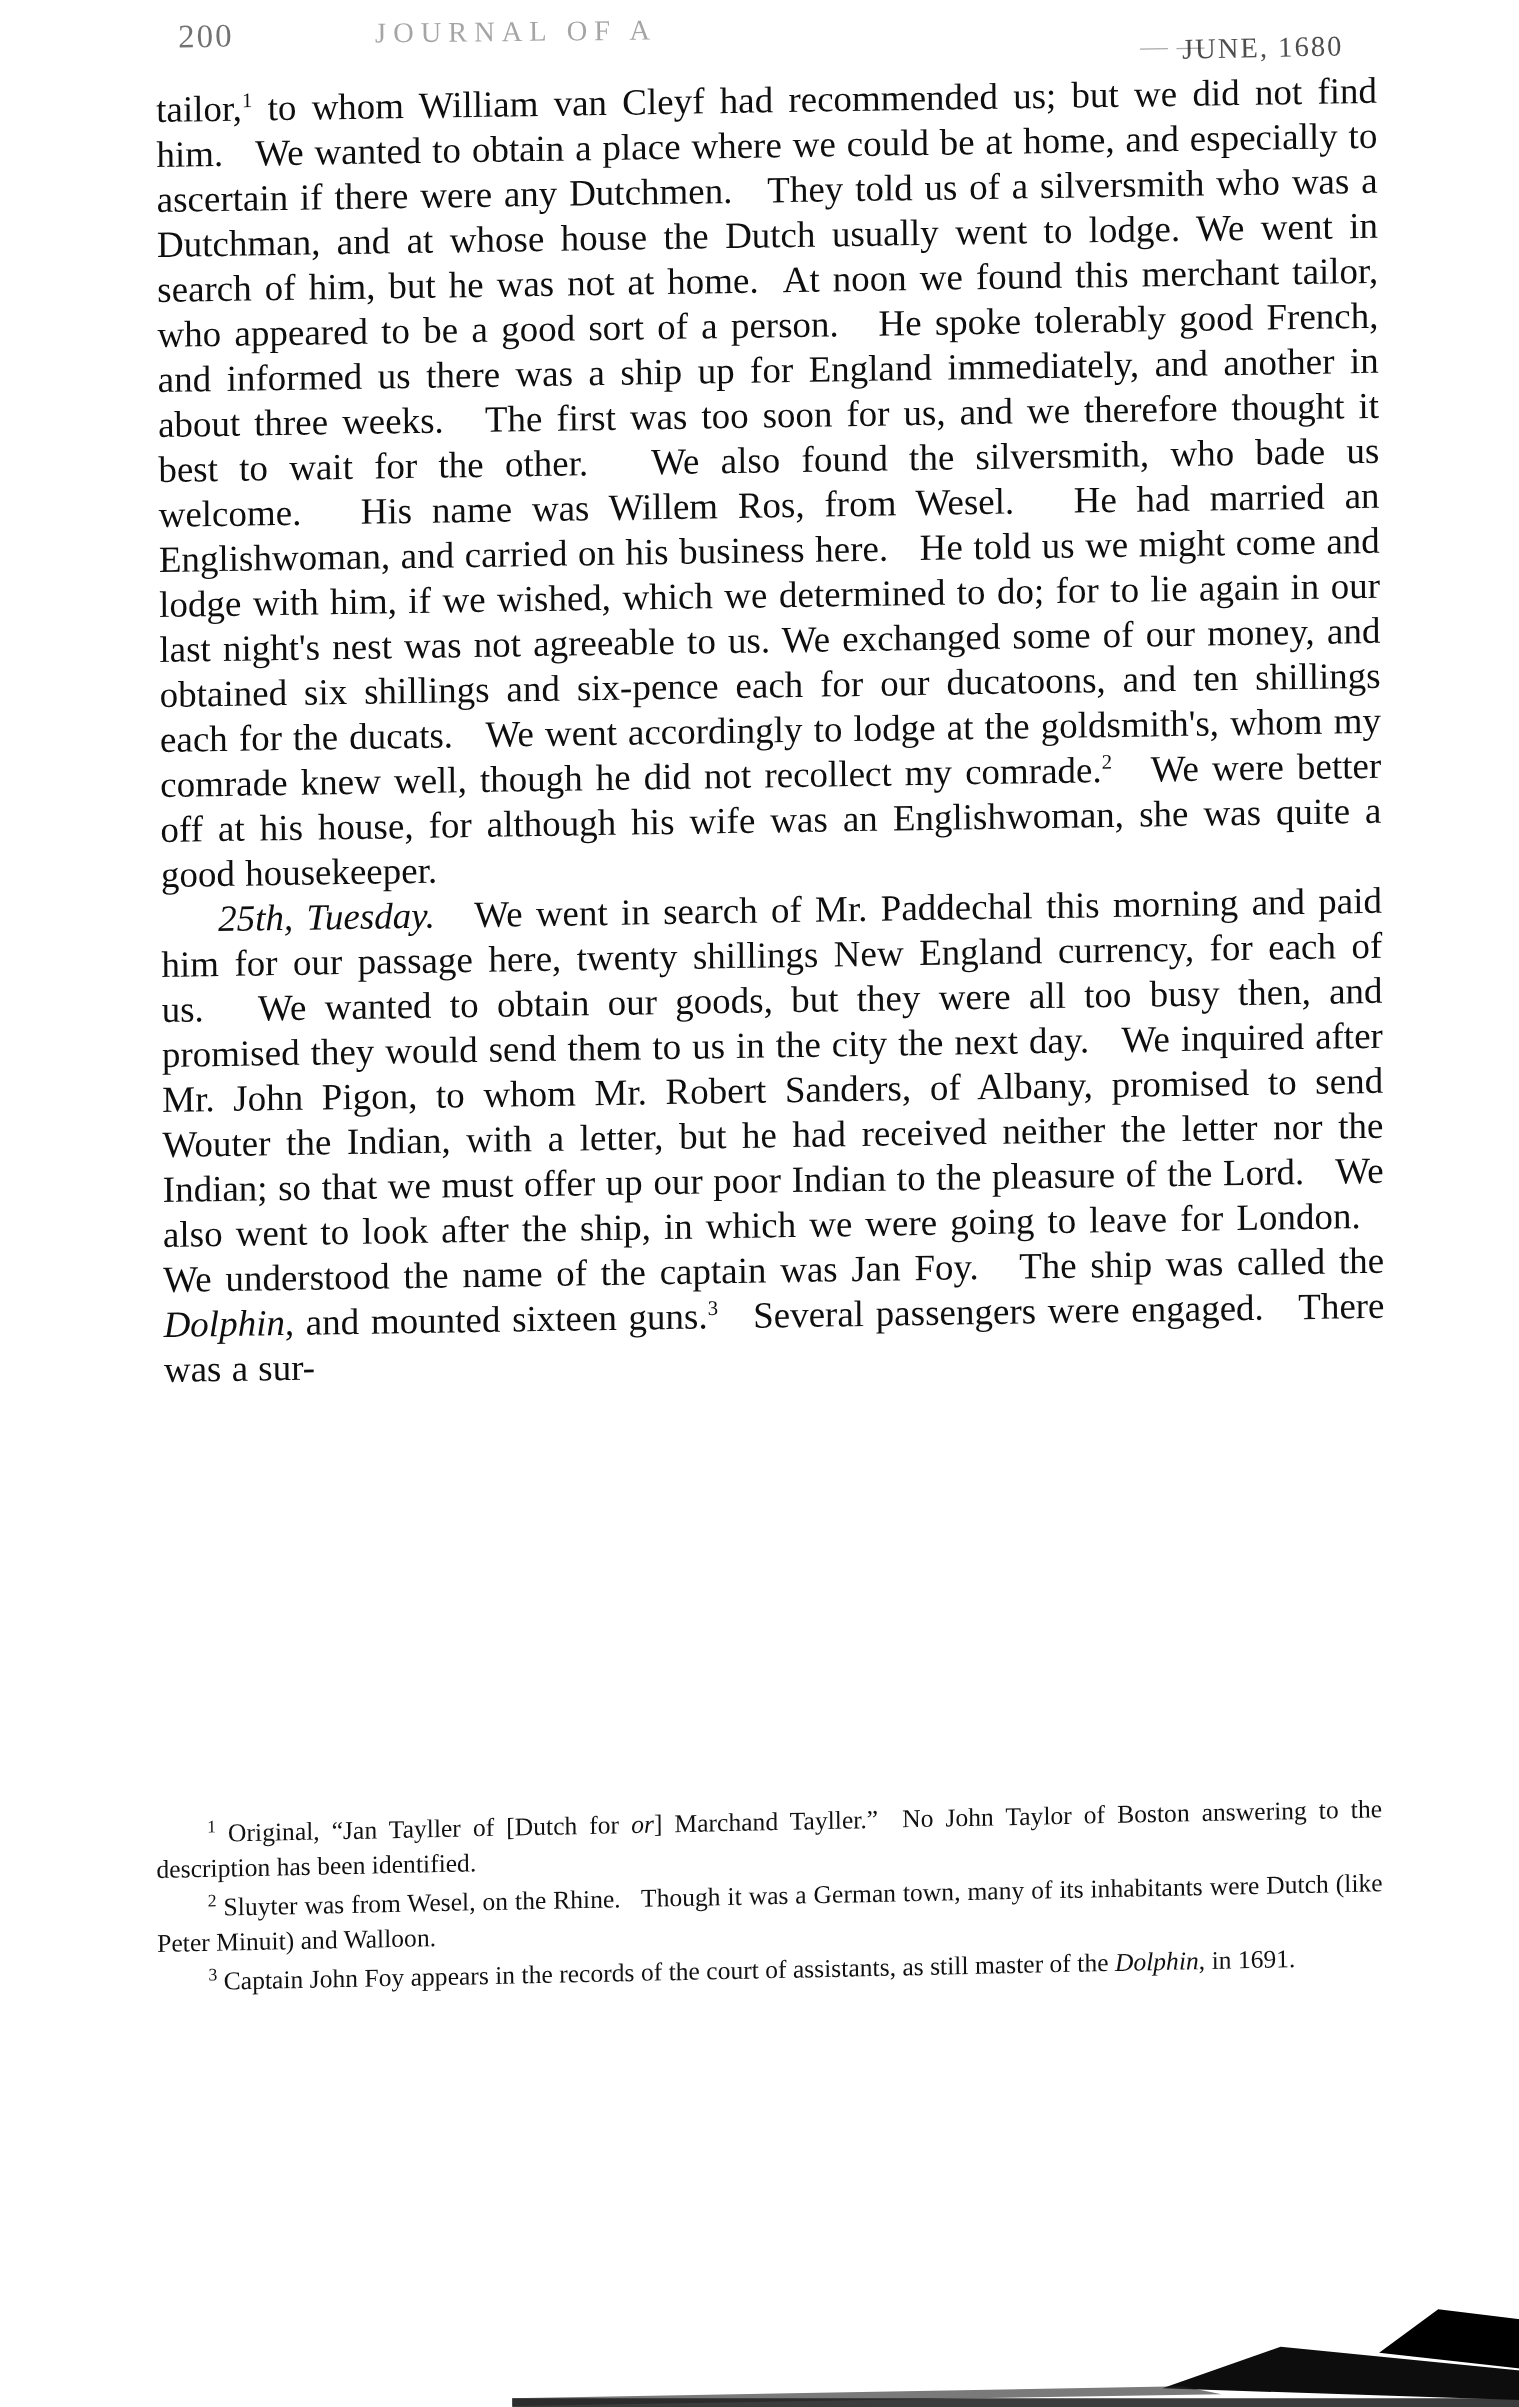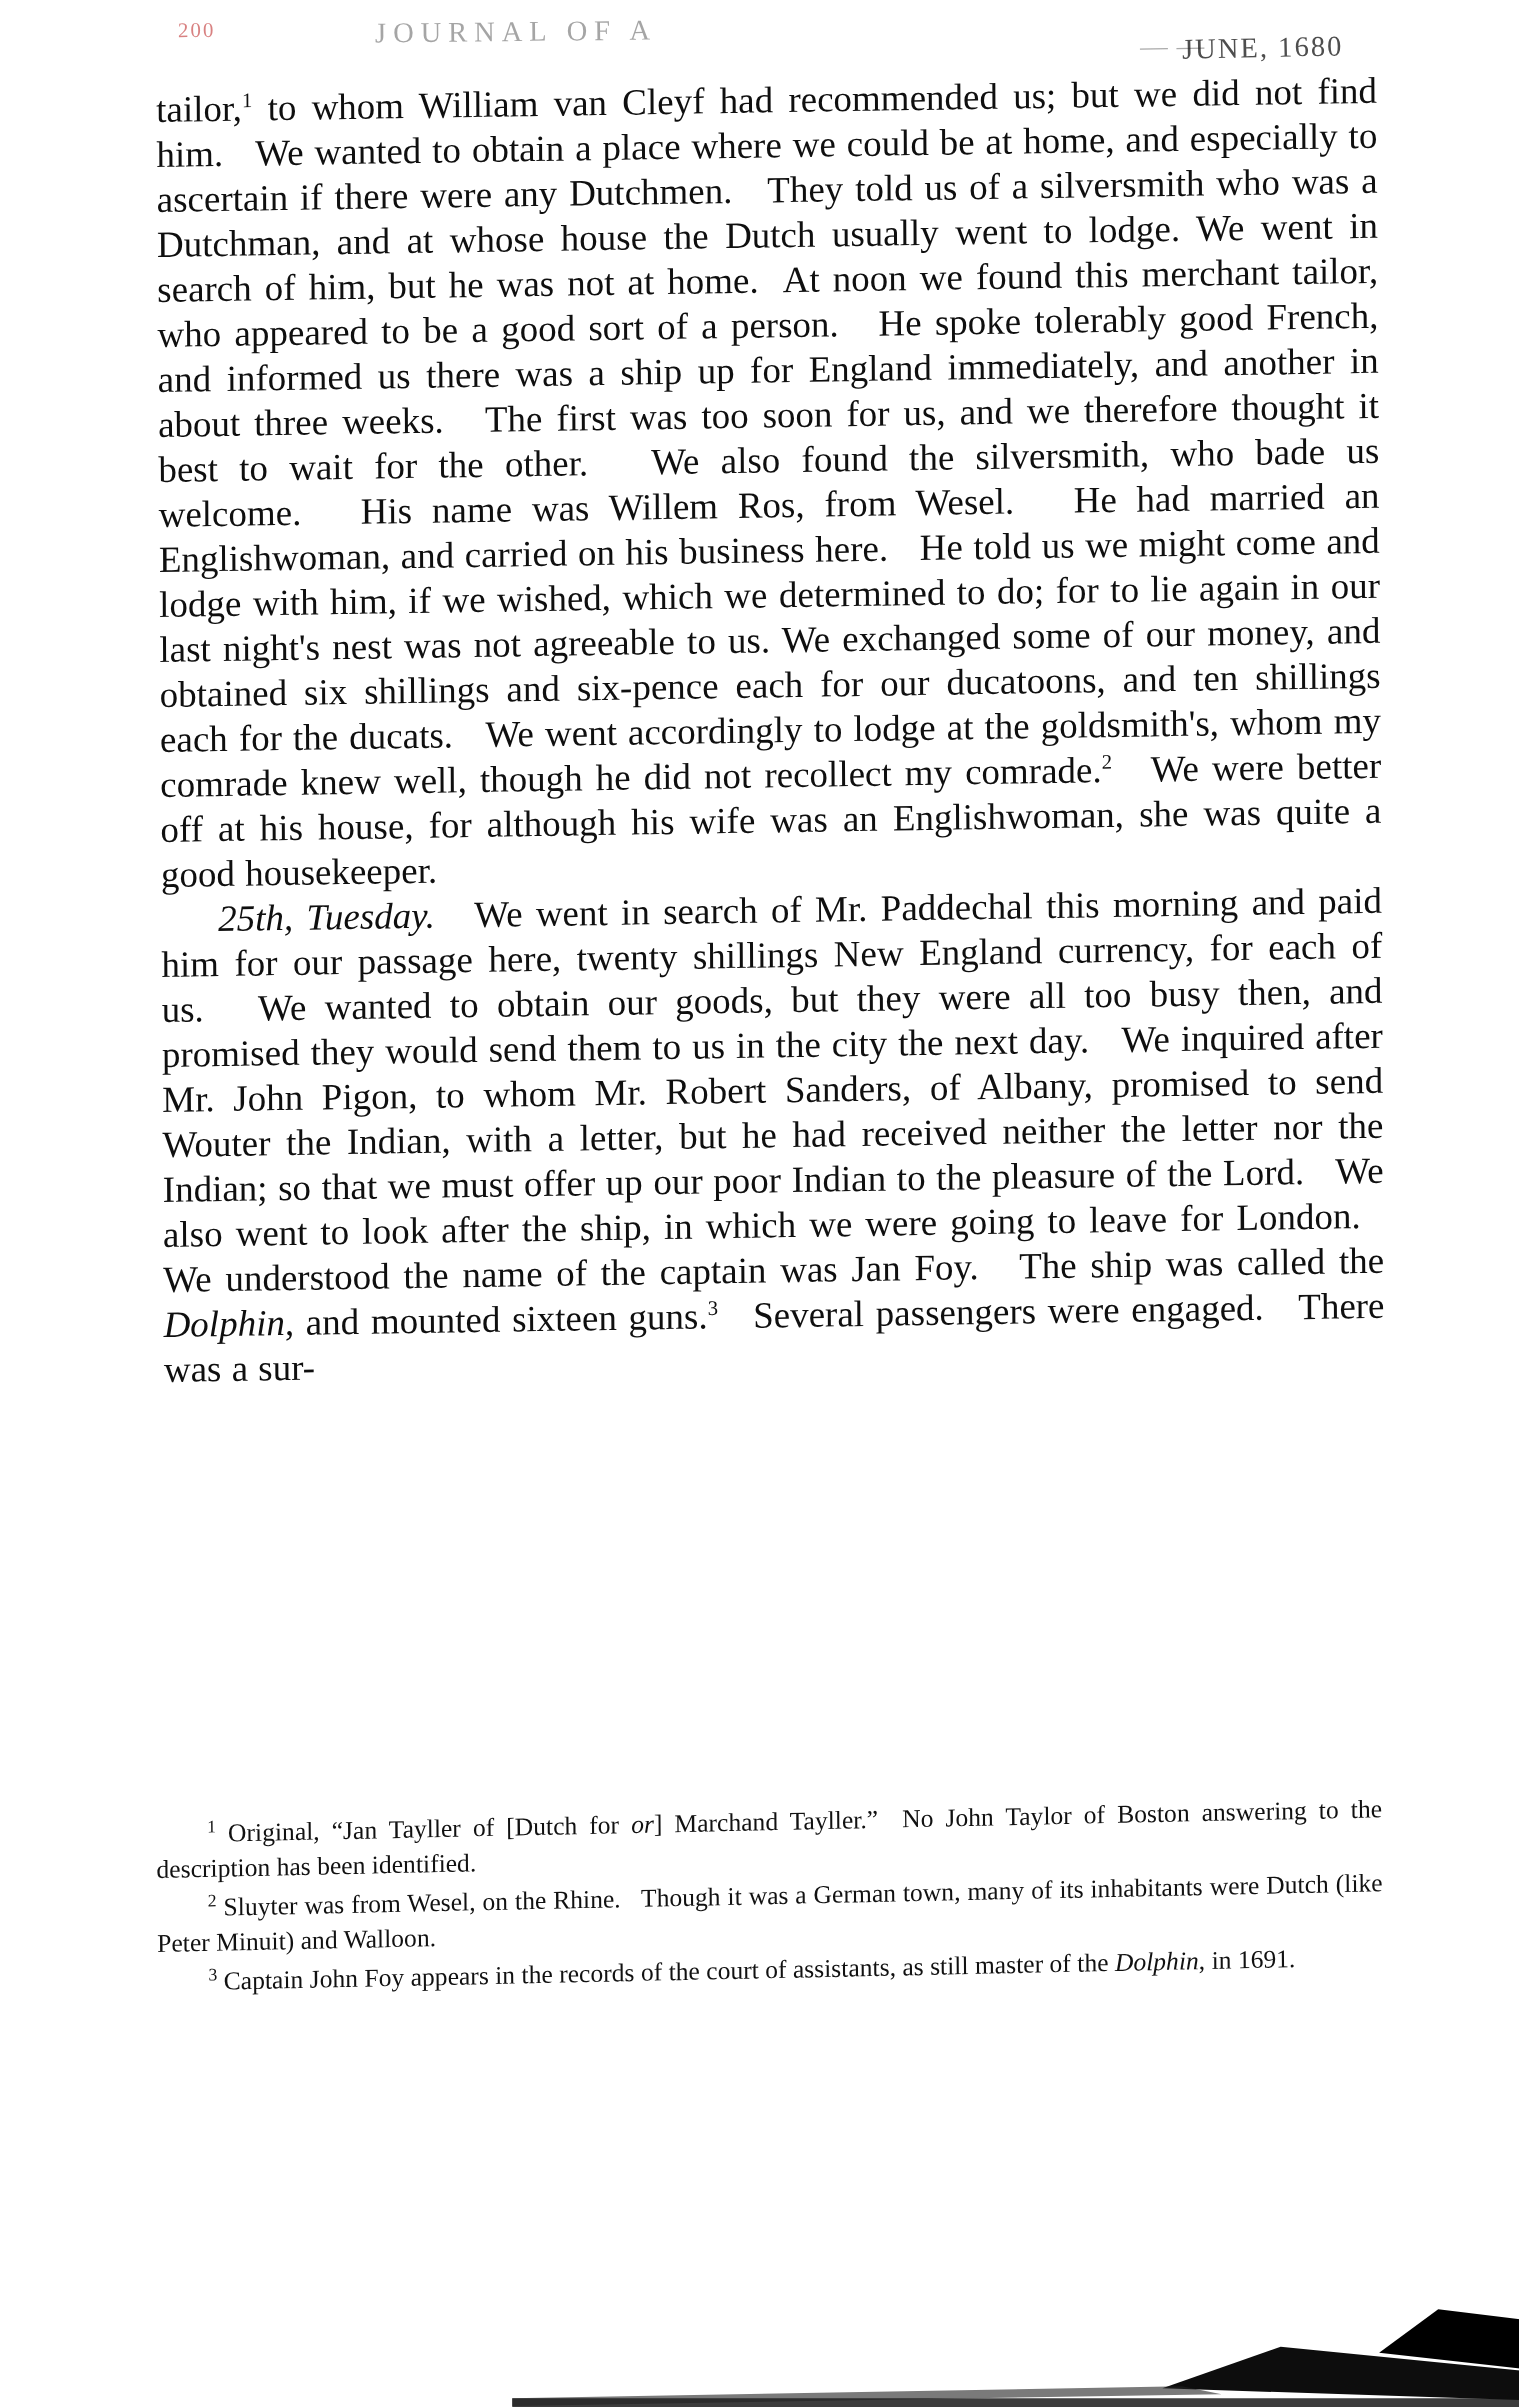--- a/index.html
+++ b/index.html
@@ -28,23 +28,23 @@
     position: absolute;
     top: 9.9px;
     left: 148px;
     right: 118px;
     height: 59px;
   }
   .rh-folio {
     position: absolute;
     left: 29.6px;
     top: 7.9px;
-    font-size: 21px;
+    font-size: 33px;
     letter-spacing: 2px;
-    color: #b91c1c;
+    color: #000000;
     opacity: 0.55;
     transform: rotate(-0.8deg);
     font-family: "Liberation Serif", serif;
   }
   .rh-title {
     position: absolute;
     left: 227px;
     top: 5.9px;
     font-size: 28.6px;
     letter-spacing: 6.9px;

